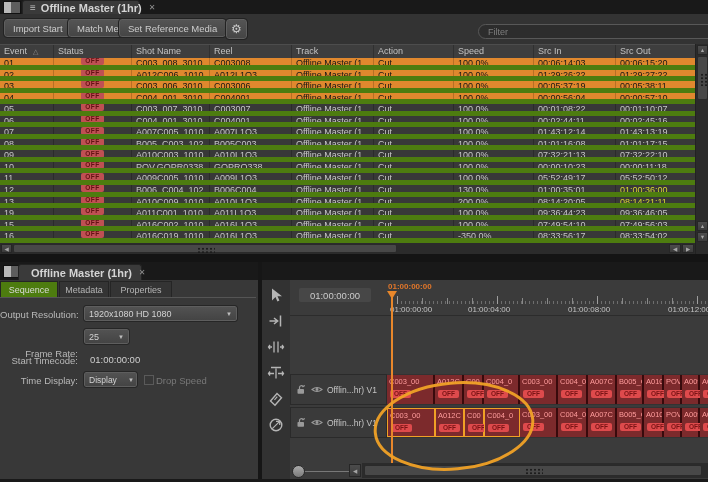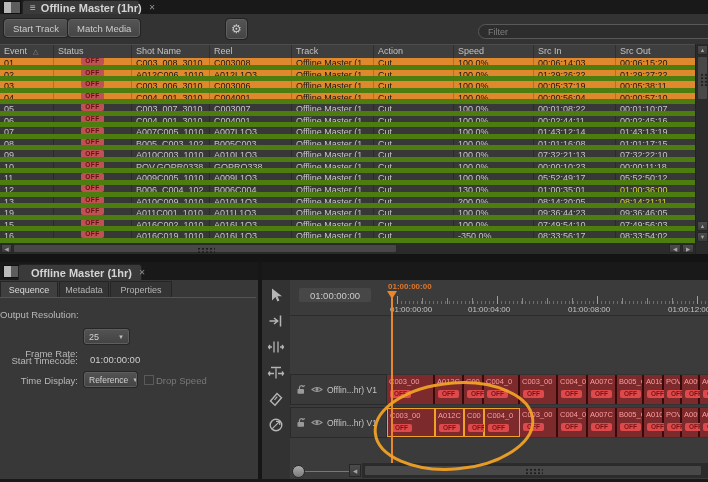--- a/index.html
+++ b/index.html
@@ -46,21 +46,21 @@
   .sort{font-size:7px;color:#8f8f8f;margin-left:6px;}
   
   .sb{background:#2b2b2b;position:absolute;}
   .sb-btn{position:absolute;background:linear-gradient(#4c4c4c,#3c3c3c);border:1px solid #262626;
           color:#a5a5a5;font-size:5.5px;display:flex;align-items:center;justify-content:center;box-sizing:border-box;}
   .sb-thumb{position:absolute;background:#484848;border:1px solid #2a2a2a;border-radius:2px;box-sizing:border-box;}
   .grip{position:absolute;background-image:radial-gradient(#1d1d1d 0.9px,transparent 1px);background-size:4px 3.5px;}
   
   .ptabs{position:absolute;top:281px;height:17px;background:#343434;border:1px solid #252525;
          color:#b5b5b5;font-size:9px;display:flex;align-items:center;justify-content:center;box-sizing:border-box;}
-  .ptabs.active{background:#404040;color:#dadada;border-bottom:none;}
+  .ptabs.active{background:#4d7c0f;color:#dadada;border-bottom:none;}
   .ptabline{position:absolute;left:0;top:297px;width:256px;height:1px;background:#555;}
   .flabel{position:absolute;width:78px;text-align:right;font-size:9.5px;color:#b8b8b8;white-space:nowrap;}
   .combo{position:absolute;height:15px;background:linear-gradient(#525252,#444);border:1px solid #5e5e5e;
          outline:1px solid #262626;border-radius:2px;color:#d2d2d2;font-size:9px;display:flex;
          align-items:center;padding:0 4px;box-sizing:border-box;white-space:nowrap;overflow:hidden;}
   .combo .arr{margin-left:auto;font-size:6px;color:#bdbdbd;padding-left:4px;}
   .valbox{position:absolute;height:13px;color:#cfcfcf;font-size:9.5px;display:flex;align-items:center;}
   .chk{position:absolute;width:8px;height:8px;background:#383838;border:1px solid #5a5a5a;}
   .dimlabel{position:absolute;font-size:9.5px;color:#787878;white-space:nowrap;}
   
@@ -110,22 +110,23 @@
   <div class="tabbar" style="top:0;height:14px;">
     <div class="corner-icon" style="top:1px;"></div>
     <div class="tab" style="left:22px;top:0;width:118px;height:14px;">
       <span class="menu-icon">≡</span>
       <span class="tlabel">Offline Master (1hr)</span>
       <span class="tclose">✕</span>
     </div>
   </div>
 
   <div class="toolbar">
-    <div class="btn" style="left:4px;">Start Track</div>
+    <div class="btn" style="left:4px;">Import Start</div>
     <div class="btn" style="left:68px;">Match Media</div>
+    <div class="btn" style="left:119px;">Set Reference Media</div>
     <div class="gearbtn" style="left:226px;">⚙</div>
   </div>
   <input class="filter" placeholder="Filter" style="">
 
   <div class="thead">
     <div class="tcell"><span>Event</span><span class="sort">△</span></div>
     <div class="tcell">Status</div>
     <div class="tcell">Shot Name</div>
     <div class="tcell">Reel</div>
     <div class="tcell">Track</div>
@@ -377,33 +378,37 @@
   </div>
 
   <div class="abs" style="left:0;top:280px;width:258px;height:202px;background:#383838;"></div>
 
   <div class="ptabs active" style="left:0;width:58px;">Sequence</div>
   <div class="ptabs" style="left:59px;width:50px;">Metadata</div>
   <div class="ptabs" style="left:110px;width:62px;">Properties</div>
   <div class="ptabline"></div>
 
   <div class="flabel" style="left:0;top:309px;">Output Resolution:</div>
+  <div class="combo" style="left:84px;top:306px;width:153px;">
+    <span>1920x1080 HD 1080</span>
+    <span class="arr">▼</span>
+  </div>
 
   <div class="flabel" style="left:0;top:348px;">Frame Rate:</div>
   <div class="combo" style="left:84px;top:329px;width:45px;text-align:center;">
     <span>25</span>
     <span class="arr">▼</span>
   </div>
 
   <div class="flabel" style="left:0;top:355px;">Start Timecode:</div>
   <div class="valbox" style="left:90px;top:353px;">01:00:00:00</div>
 
   <div class="flabel" style="left:0;top:375px;">Time Display:</div>
   <div class="combo" style="left:84px;top:372px;width:53px;padding-right:2px;">
-    <span style="font-size:8.5px;">Reference</span>
+    <span style="font-size:8.5px;">Display</span>
     <span class="arr">▼</span>
   </div>
   <div class="chk" style="left:144px;top:375px;"></div>
   <div class="dimlabel" style="left:156px;top:375px;">Drop Speed</div>
 
   <div class="divider-v"></div>
 
   <div class="toolscol">
       <div class="tool">
         <svg width="18" height="18" viewBox="0 0 18 18">

